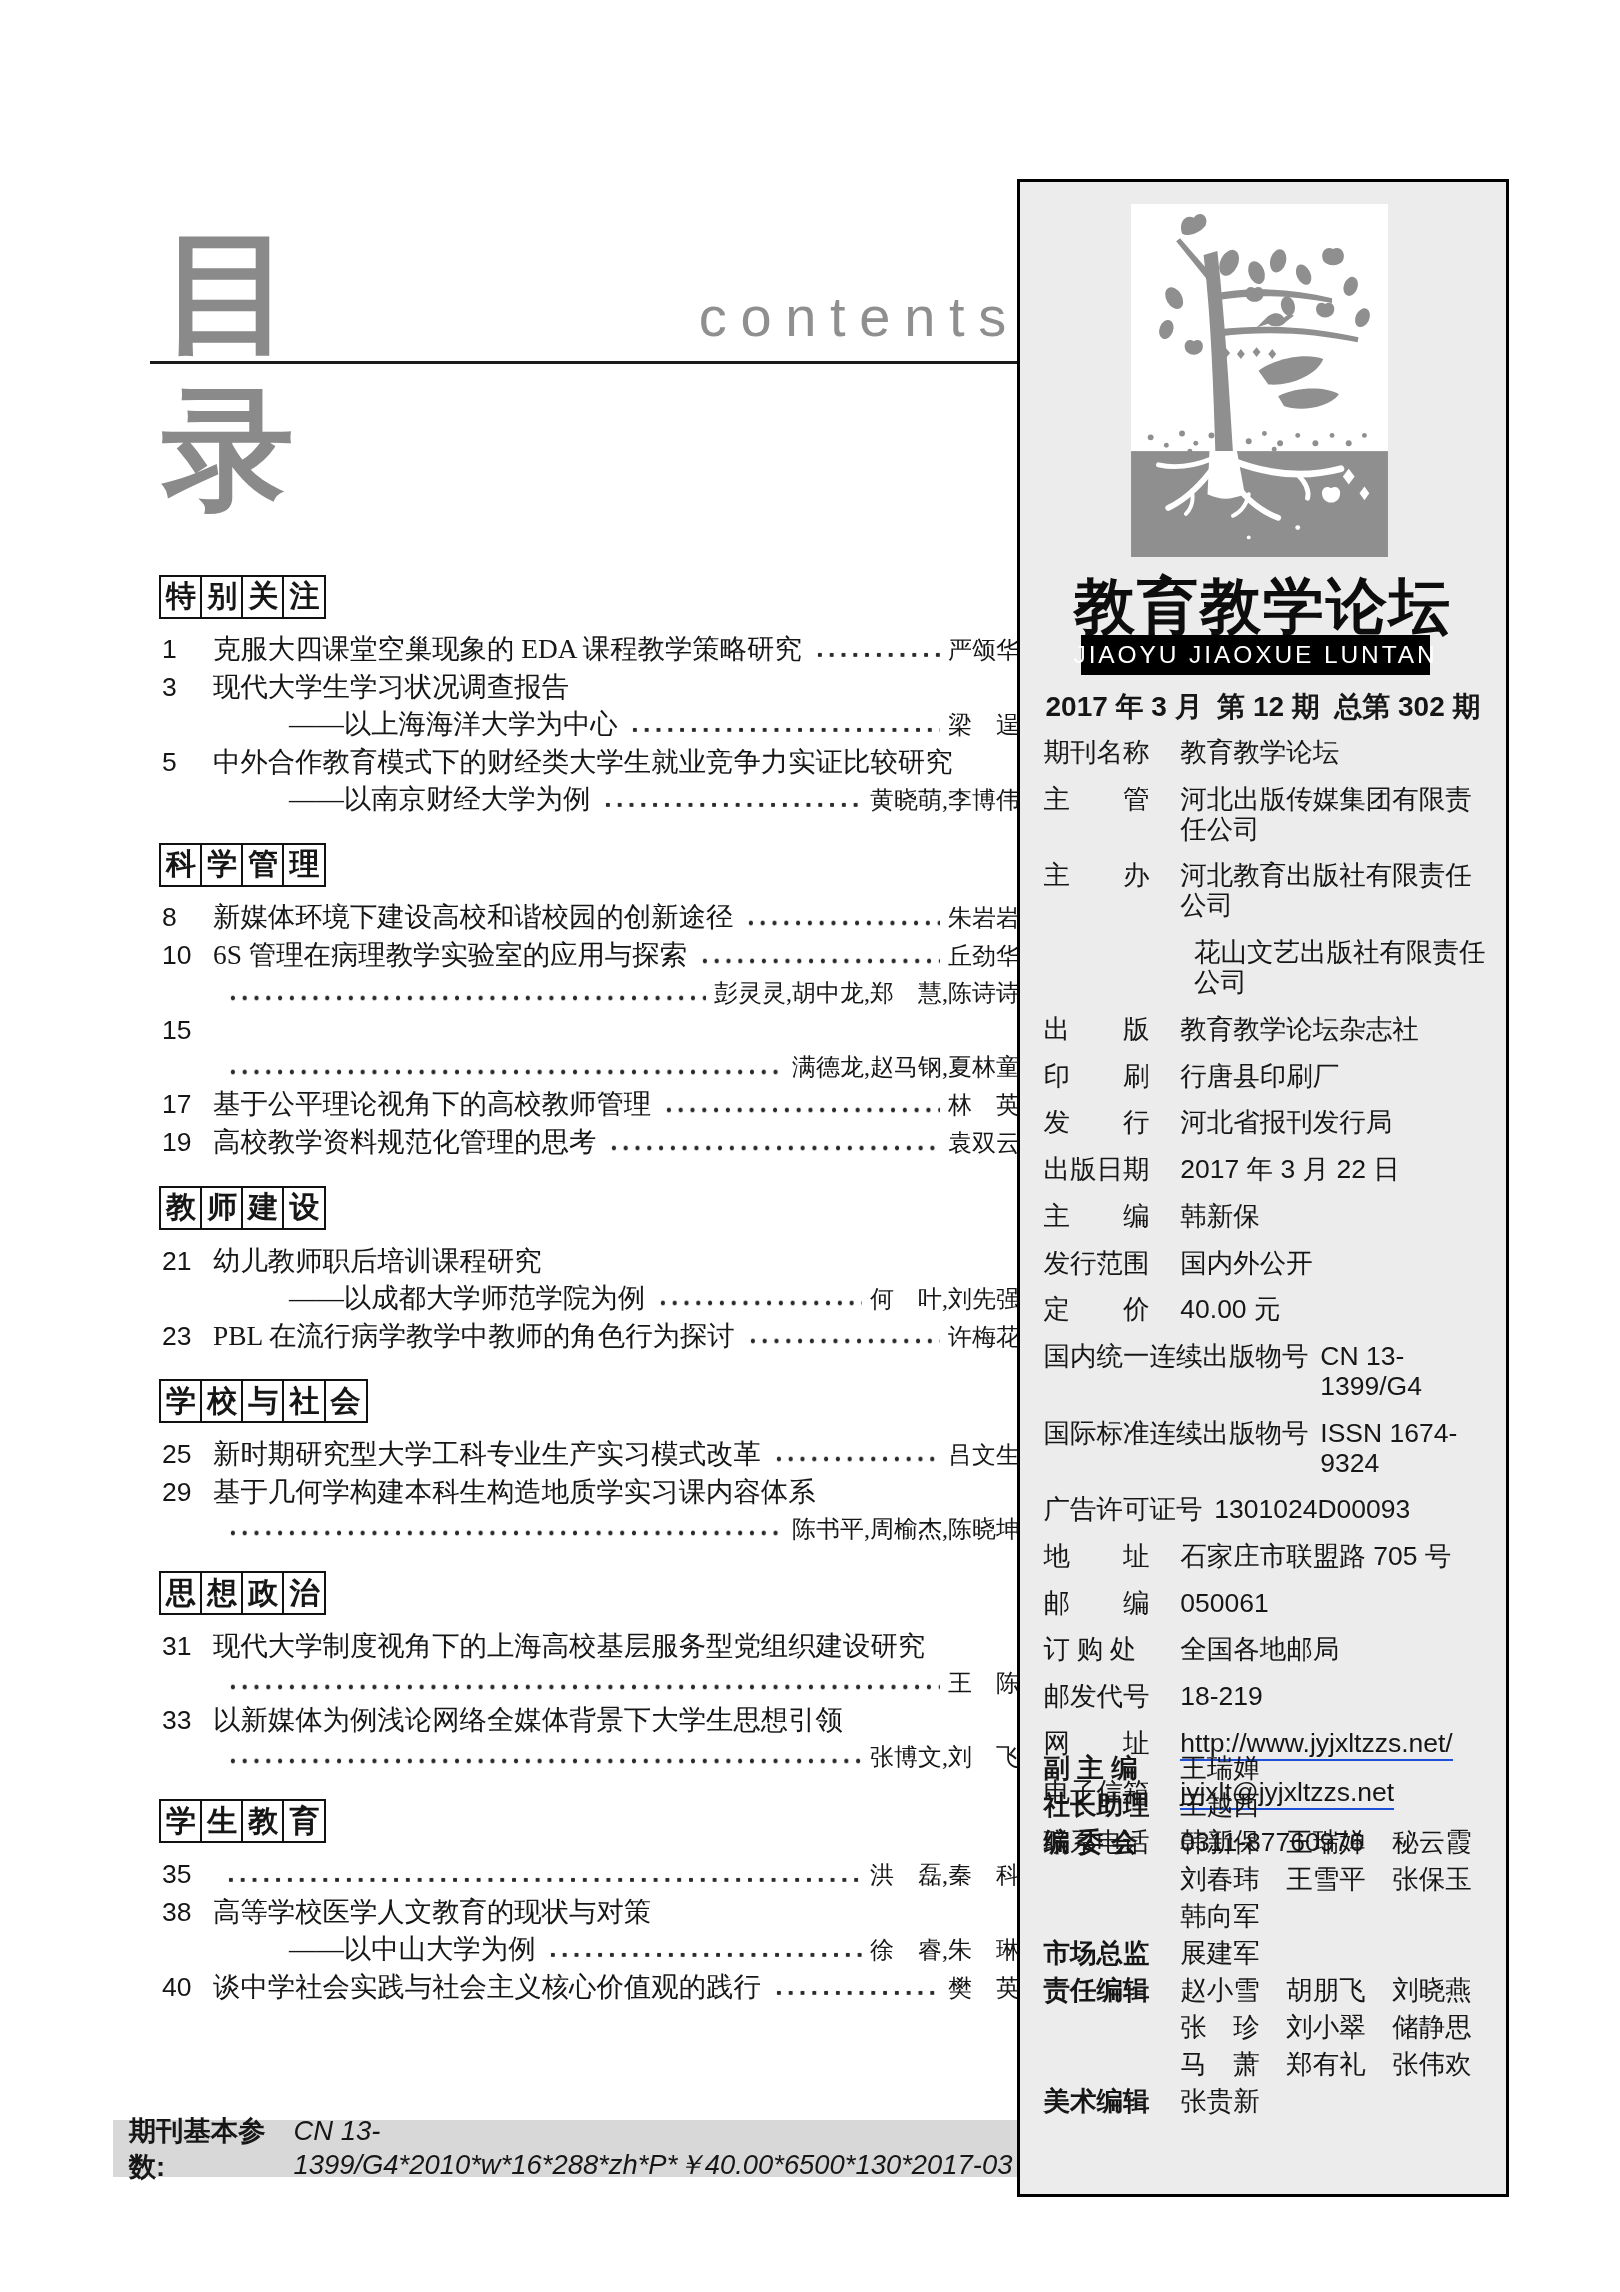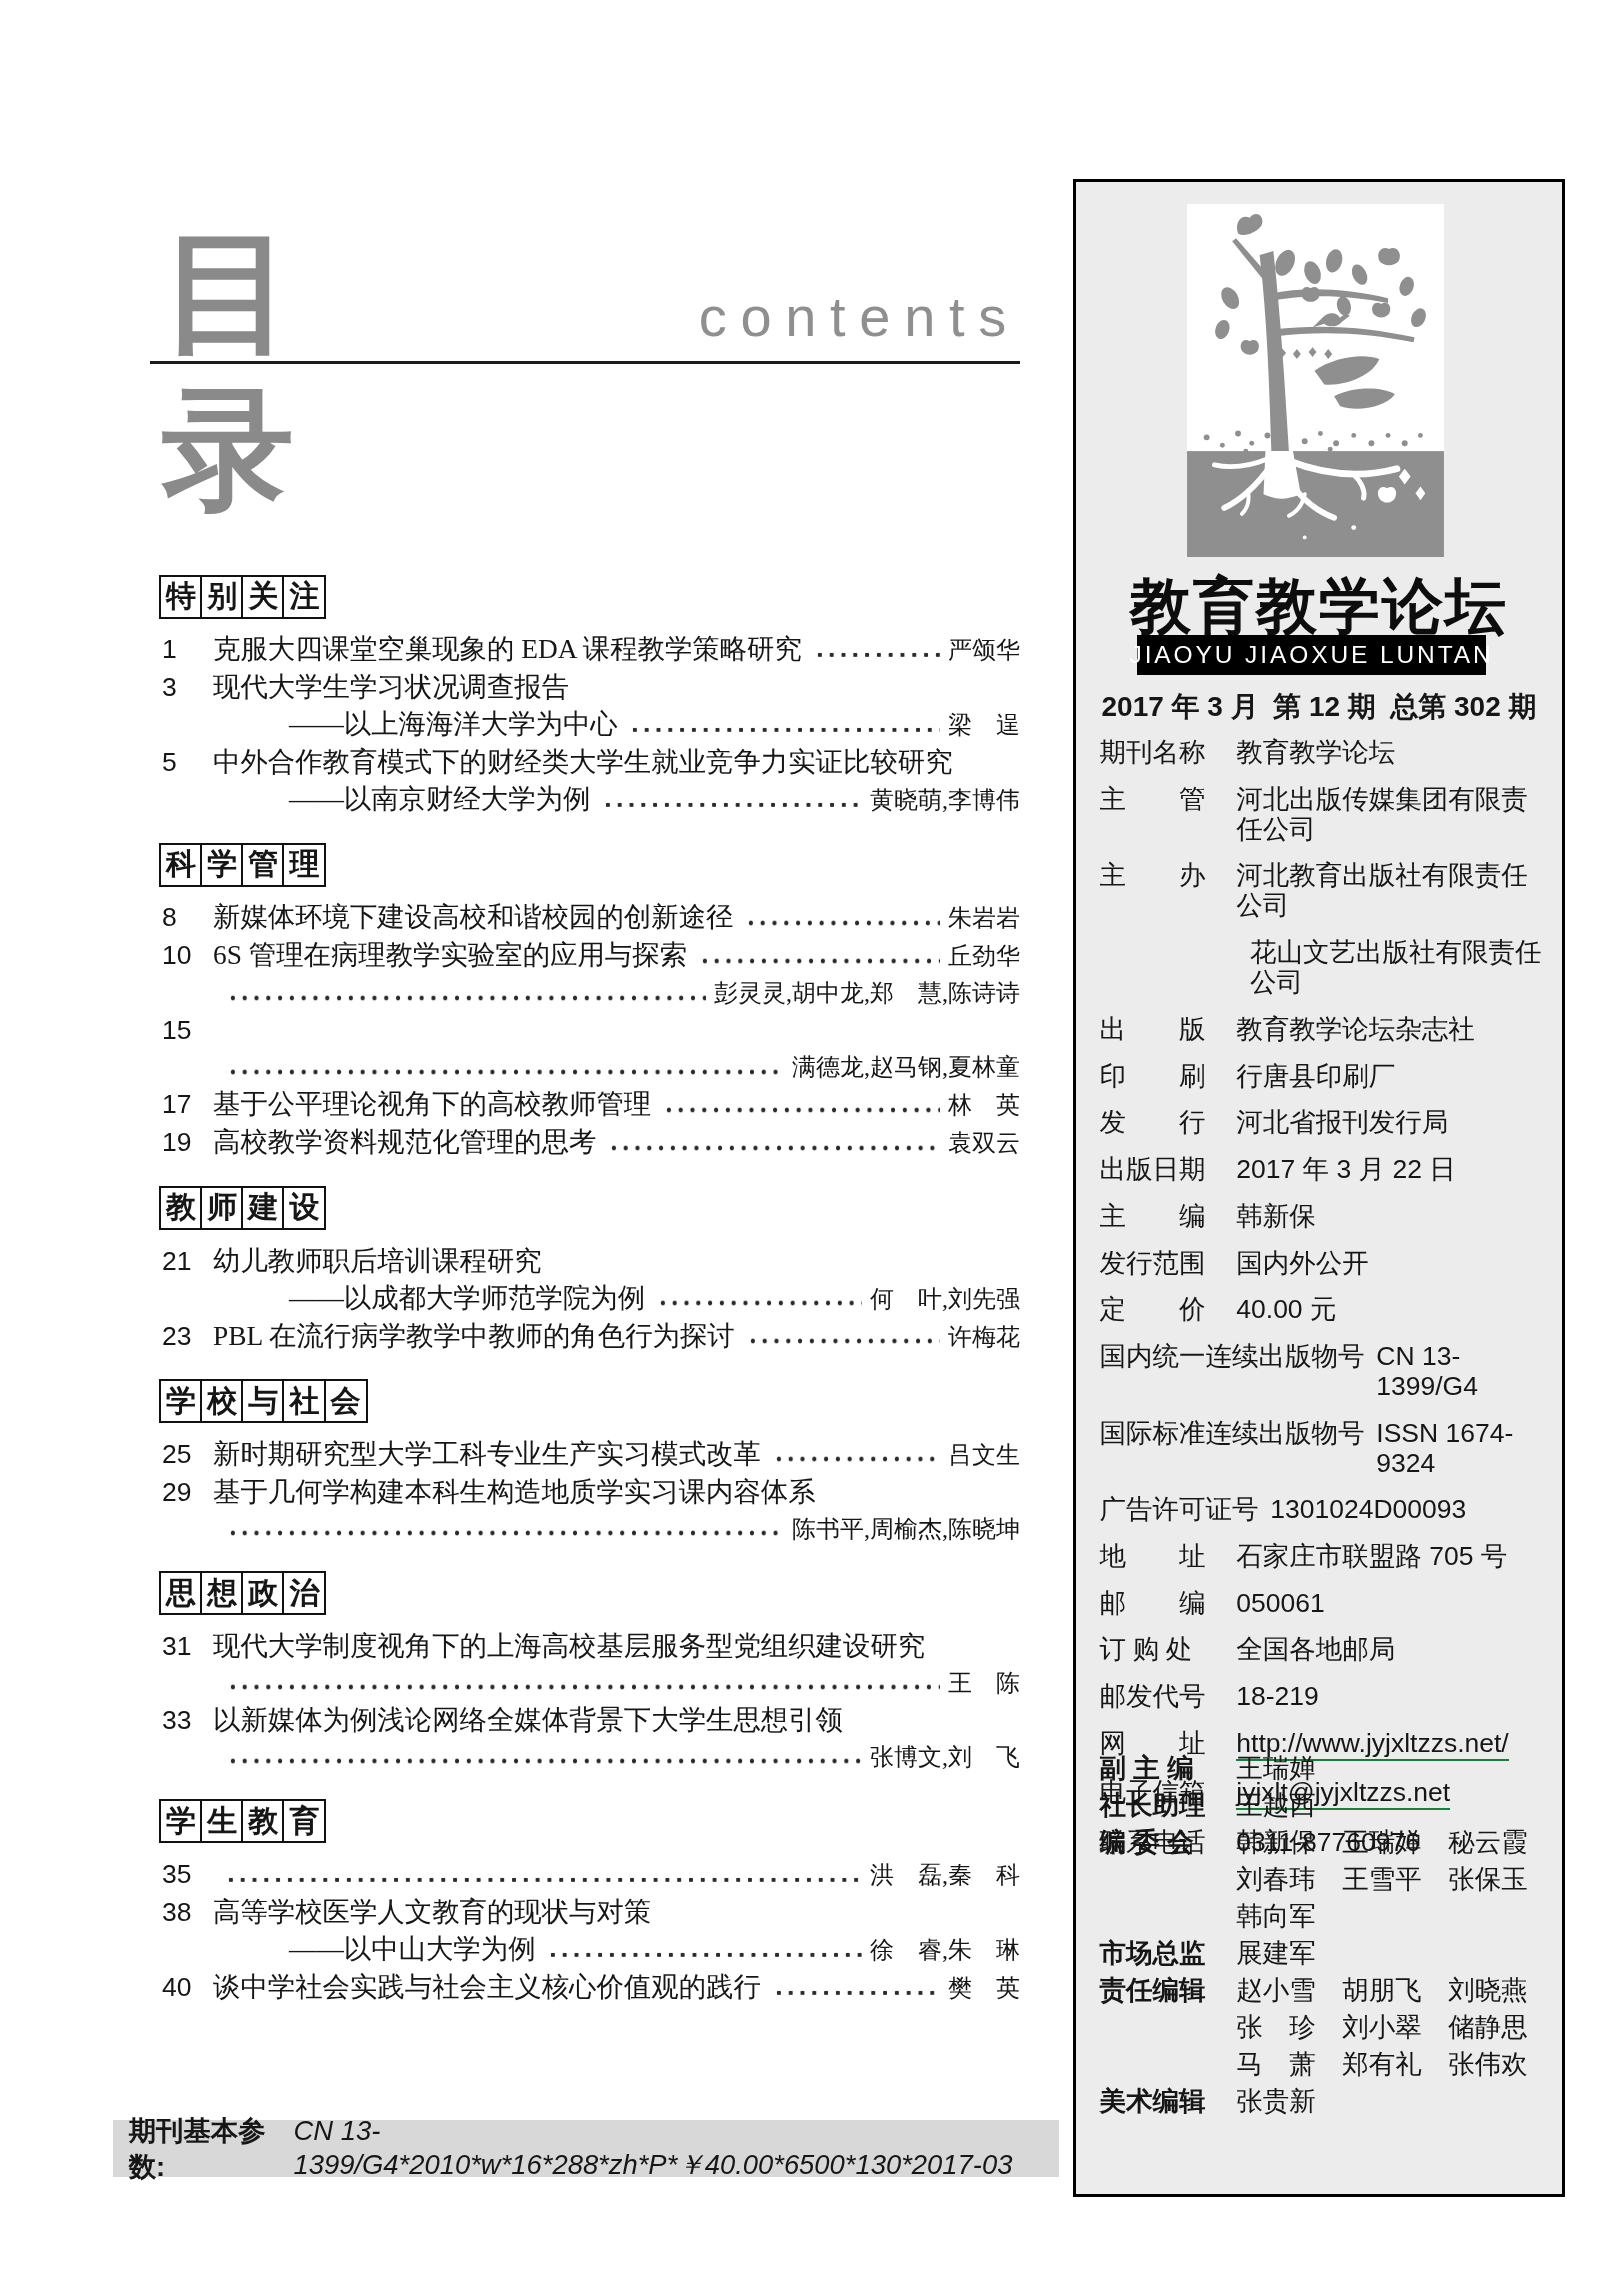--- a/index.html
+++ b/index.html
@@ -29,40 +29,40 @@
   .leader{flex:1 1 auto;min-width:25.5px;height:11.8px;align-self:flex-end;margin:0 7.8px 8.8px 11.8px;
     background-image:radial-gradient(circle,#2b2b2b 2px,transparent 2.5px);
     background-size:11.8px 11.8px;background-repeat:repeat-x;background-position:0 50%;}
   .tauth{flex:0 0 auto;font-size:24px;white-space:nowrap;}
   
   .pstrip{position:absolute;left:113px;top:2120px;width:946px;height:57px;background:#d8d8d8;
     display:flex;align-items:center;padding-left:15.7px;box-sizing:border-box;font-size:27.4px;}
   .pstrip .plabel{font-family:"Liberation Sans",sans-serif;font-weight:700;}
   .pstrip .pparams{font-family:"Liberation Sans",sans-serif;margin-left:0;font-style:italic;}
   
-  .sidebox{position:absolute;left:1073px;top:179px;width:492px;height:2018px;
+  .sidebox{position:absolute;left:1017px;top:179px;width:492px;height:2018px;
     border:3.9px solid #000;background:#ececec;box-sizing:border-box;}
   .treeimg{position:absolute;left:111px;top:21.6px;width:257px;height:353px;background:#fff;}
   .jtitle{position:absolute;left:0;top:384px;width:100%;text-align:center;font-size:61px;
     font-weight:800;letter-spacing:2px;color:#0d0d0d;
     font-family:"Liberation Sans",sans-serif;white-space:nowrap;}
   .pbar{position:absolute;left:61px;top:453px;width:349px;height:40px;background:#000;color:#fff;
     display:flex;align-items:center;justify-content:center;font-size:24.5px;letter-spacing:2.9px;
     font-family:"Liberation Sans",sans-serif;white-space:nowrap;}
   .issueline{position:absolute;left:0;top:506px;width:100%;box-sizing:border-box;
     padding:0 25.5px;display:flex;justify-content:space-between;font-size:28px;font-weight:700;
     font-family:"Liberation Sans",sans-serif;}
   .inforows{position:absolute;left:23.5px;right:15.7px;top:555px;}
   .irow{display:flex;align-items:flex-start;font-size:26.5px;line-height:30px;margin-bottom:16.7px;}
   .ilabel{flex:0 0 auto;min-width:125px;margin-right:11.8px;white-space:pre;}
   .ival{flex:1 1 auto;font-family:"Liberation Sans",sans-serif;}
   .ival .vline{margin-bottom:17px;}
   .ival .vline:last-child{margin-bottom:0;}
   .ival .indent2{margin-left:13.7px;}
-  .u{display:inline-block;border-bottom:2px solid #15803d;padding-bottom:1px;}
+  .u{display:inline-block;border-bottom:2px solid #1d4ed8;padding-bottom:1px;}
   .staffrows{position:absolute;left:23.5px;right:15.7px;top:1568px;}
   .srow{display:flex;align-items:flex-start;font-size:26.5px;line-height:37px;}
   .slabel{flex:0 0 auto;min-width:125px;margin-right:11.8px;white-space:pre;
     font-family:"Liberation Sans",sans-serif;font-weight:700;}
   .sval{flex:1 1 auto;}
 </style>
 </head>
 <body>
 
 <div class="leftcol">

